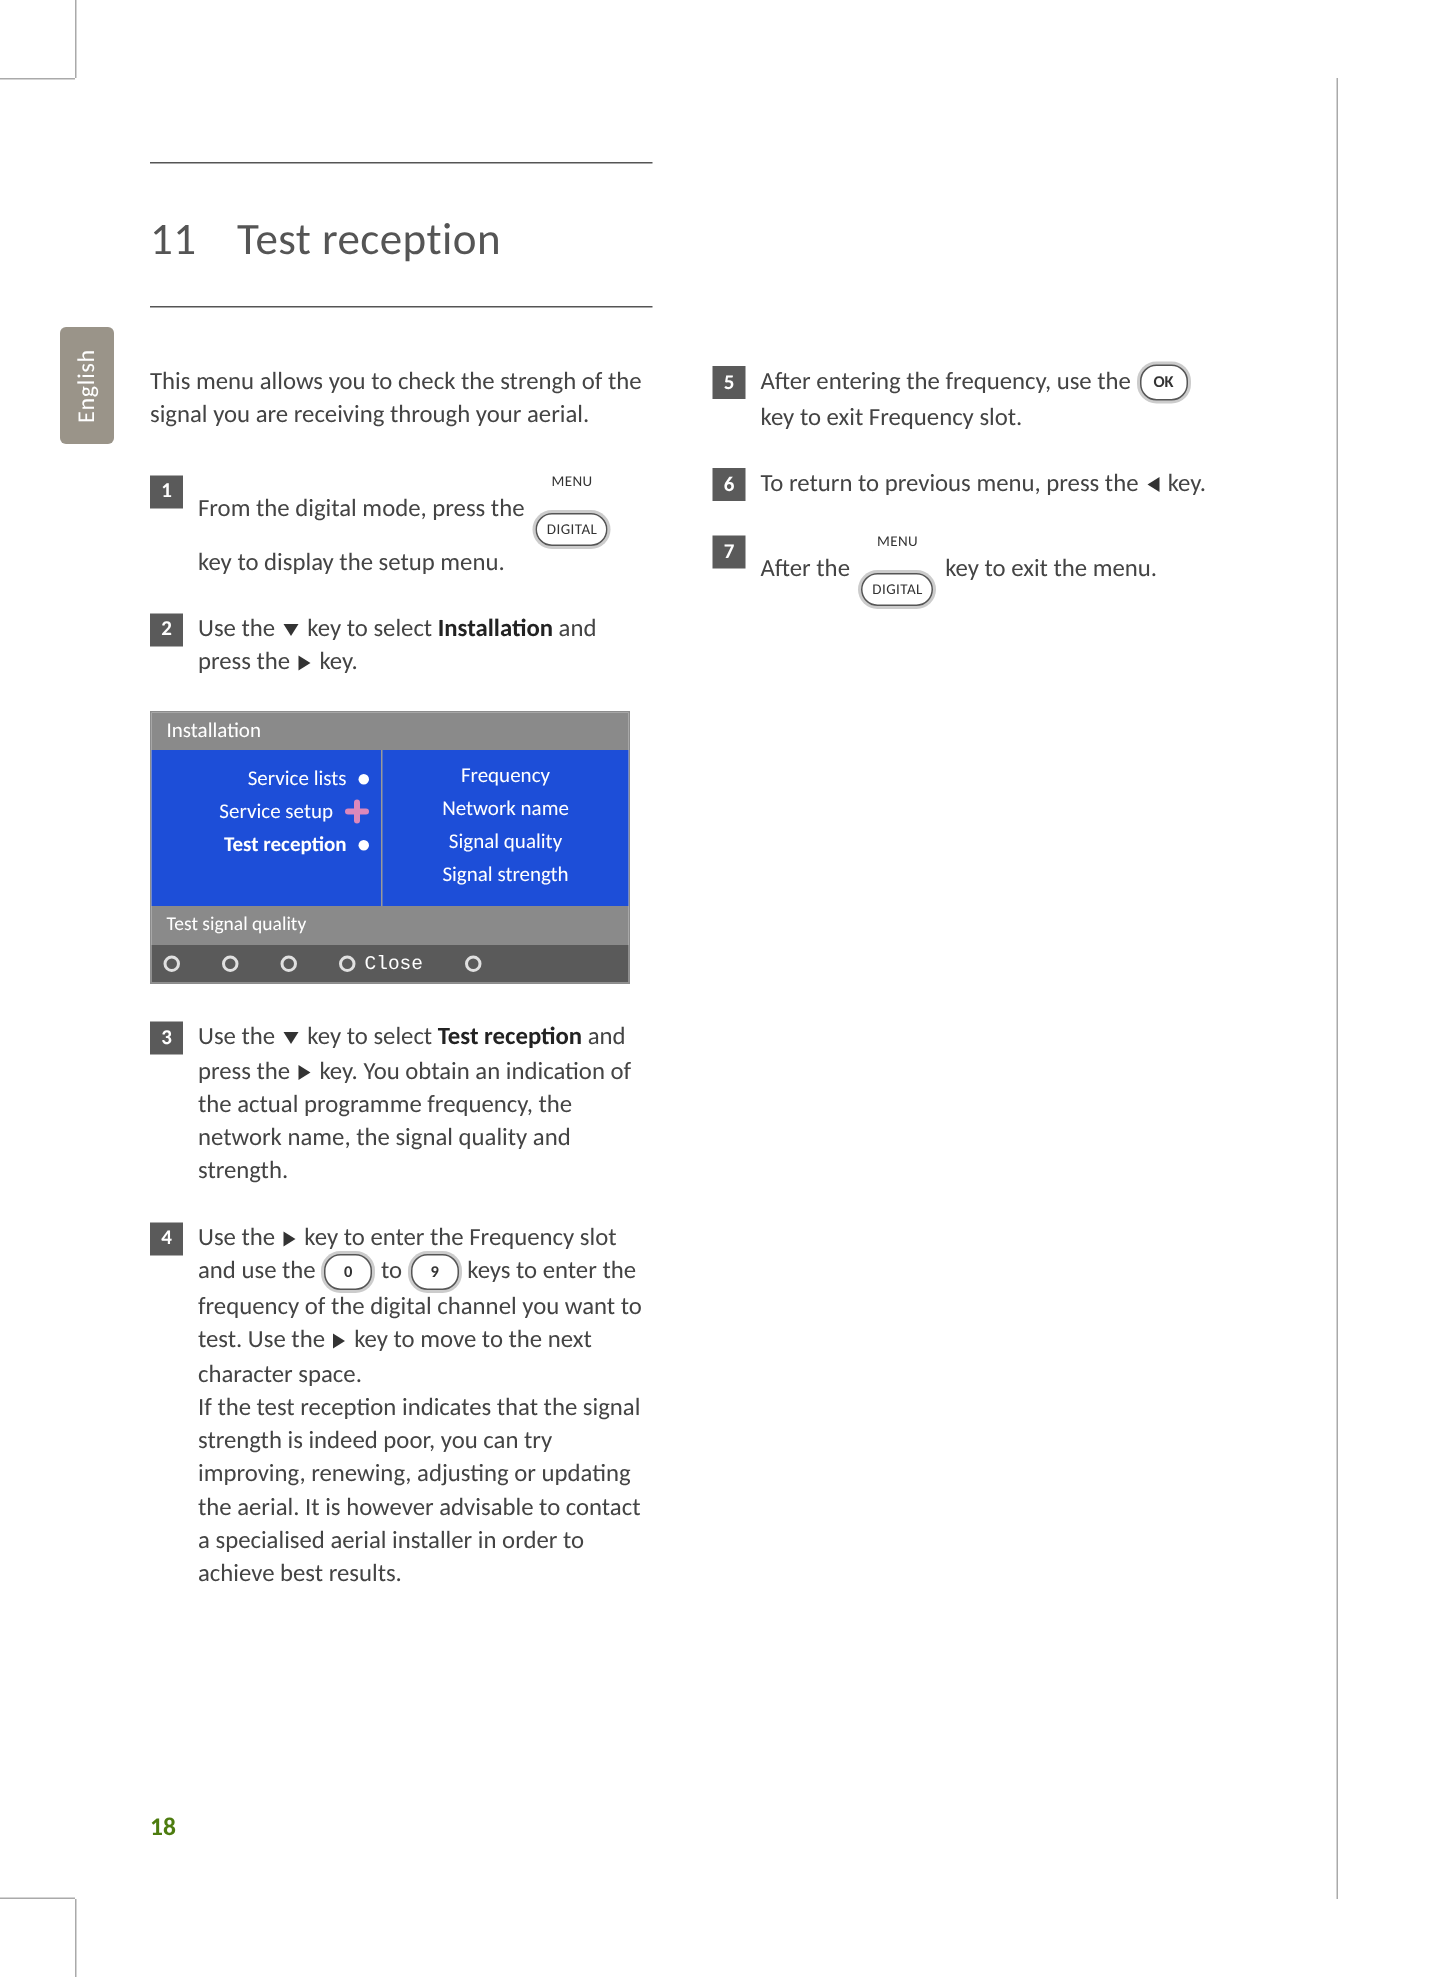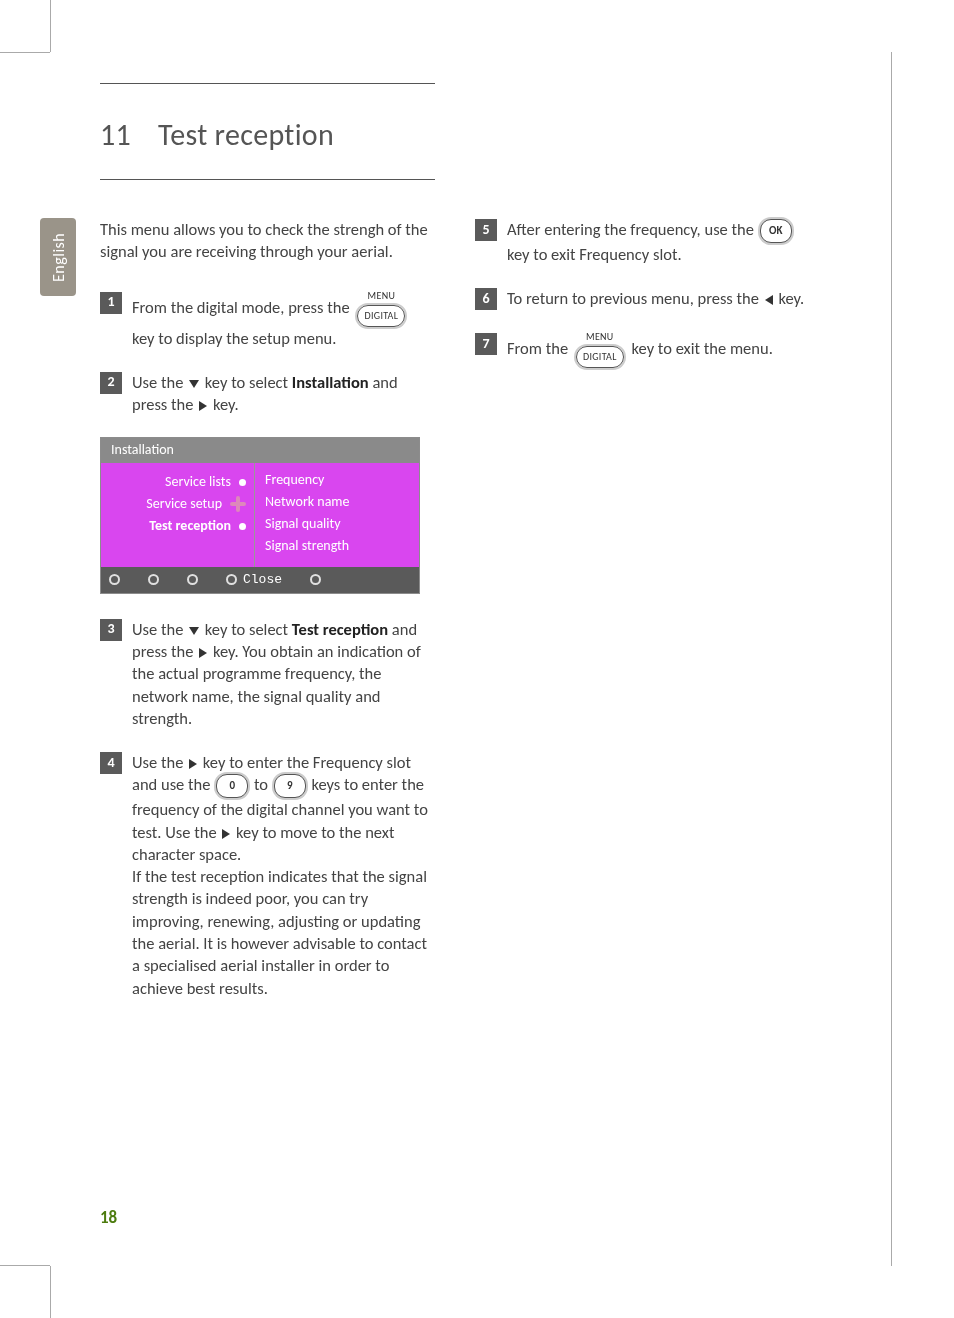--- a/index.html
+++ b/index.html
@@ -24,21 +24,21 @@
     color: #fff;
     border-radius: 4px;
     display: flex; align-items: center; justify-content: center;
     writing-mode: vertical-rl;
     transform: rotate(180deg);
     font-size: 16px;
     letter-spacing: 0.5px;
   }
   .content {
     position: absolute;
-    left: 100px; right: 90px; top: 83px;
+    left: 100px; right: 90px; top: 108px;
   }
   .rule { height: 1px; background: #555; width: 335px; }
   h1.section {
     font-weight: 300;
     font-size: 30px;
     color: #555;
     margin: 32px 0 26px 0;
     letter-spacing: 0.3px;
   }
   h1.section .num { display: inline-block; width: 58px; }
@@ -73,37 +73,37 @@
     border: 1.5px solid #555; border-radius: 11px;
     box-shadow: 0 0 0 2px #ccc;
     font-size: 11px; font-weight: bold; color: #333;
     padding: 11px 6px; vertical-align: middle;
     background: #fff; margin: 0 2px;
   }
   .key-digital {
     display: inline-block; text-align: center; vertical-align: middle;
     font-size: 10px; color: #333; line-height: 1; margin: 0 4px;
   }
-  .key-digital .menu-lbl { font-size: 10px; letter-spacing: 0.3px; display: block; margin-bottom: 4px; }
+  .key-digital .menu-lbl { font-size: 10px; letter-spacing: 0.3px; display: block; margin-bottom: 16px; }
   .key-digital .cap {
     display: inline-flex; align-items: center; justify-content: center;
     width: 48px; height: 22px;
     border: 1.5px solid #555; border-radius: 12px;
     box-shadow: 0 0 0 2px #ccc;
     font-size: 10px; letter-spacing: 0.3px;
   }
   
   .osd {
     width: 320px; margin: 8px 0 24px 0;
     font-size: 14px; color: #fff;
     border: 1px solid #8c8c8c;
   }
   .osd .bar1 { background: #8a8a8a; padding: 3px 10px; display: flex; justify-content: space-between; font-size: 14px; }
   .osd .bar2 { background: #8a8a8a; padding: 3px 10px; font-size: 14px; }
-  .osd .body { display: flex; background: #d946ef; min-height: 100px; }
+  .osd .body { display: flex; background: #1d4ed8; min-height: 100px; text-align: center; }
   .osd .left { width: 154px; border-right: 1px solid #999; padding: 8px 8px 8px 4px; }
   .osd .left .row { display: flex; align-items: center; justify-content: flex-end; gap: 8px; height: 22px; }
   .osd .left .row .dot { width: 7px; height: 7px; border-radius: 50%; background: #fff; }
   .osd .left .row span.lbl { color: #fff; font-size: 14px; }
   .osd .left .row.sel span.lbl { font-weight: bold; }
   .osd .right { flex: 1; padding: 8px 10px; }
   .osd .right div { height: 22px; color: #fff; font-size: 14px; }
   .osd .hint { background: #8a8a8a; padding: 4px 10px; font-size: 13px; }
   .osd .btns { background: #5a5a5a; padding: 4px 8px; display: flex; align-items: center; gap: 28px; font-size: 13px; }
   .osd .btns .c { display: inline-flex; align-items: center; gap: 6px; font-family: Liberation Mono, monospace; }
@@ -188,20 +188,21 @@
                 <span class="dot"></span>
               </div>
           </div>
           <div class="right">
             <div>Frequency</div>
             <div>Network name</div>
             <div>Signal quality</div>
             <div>Signal strength</div>
           </div>
         </div>
+        <div class="hint">Test signal quality</div>
         <div class="btns">
           <span class="ring"></span>
           <span class="ring"></span>
           <span class="ring"></span>
           <span class="c">
               <span class="ring"></span>
               <span>Close</span>
             </span>
           <span class="ring"></span>
         </div>
@@ -252,21 +253,21 @@
         <div class="txt">
           <span>To return to previous menu, press the</span>
           <span class="tri-left"></span>
           <span>key.</span>
         </div>
       </div>
 
       <div class="step">
         <div class="badge">7</div>
         <div class="txt">
-          <span>From the</span>
+          <span>After the</span>
           <span class="key-digital">
             <span class="menu-lbl">MENU</span>
             <span class="cap">DIGITAL</span>
           </span>
           <span>key to exit the menu.</span>
         </div>
       </div>
     </div>
   </div>
 </div>

